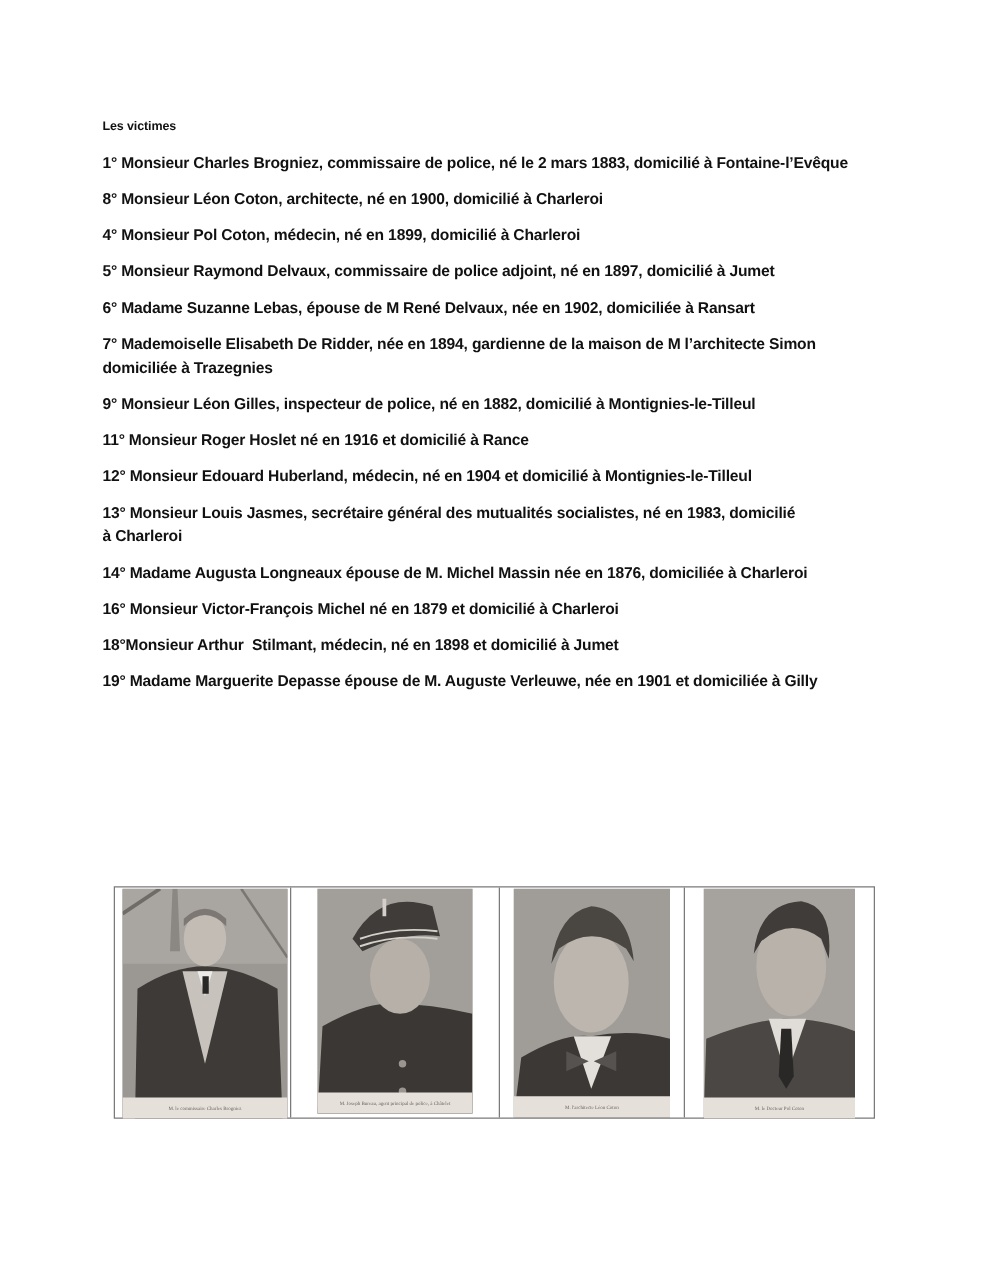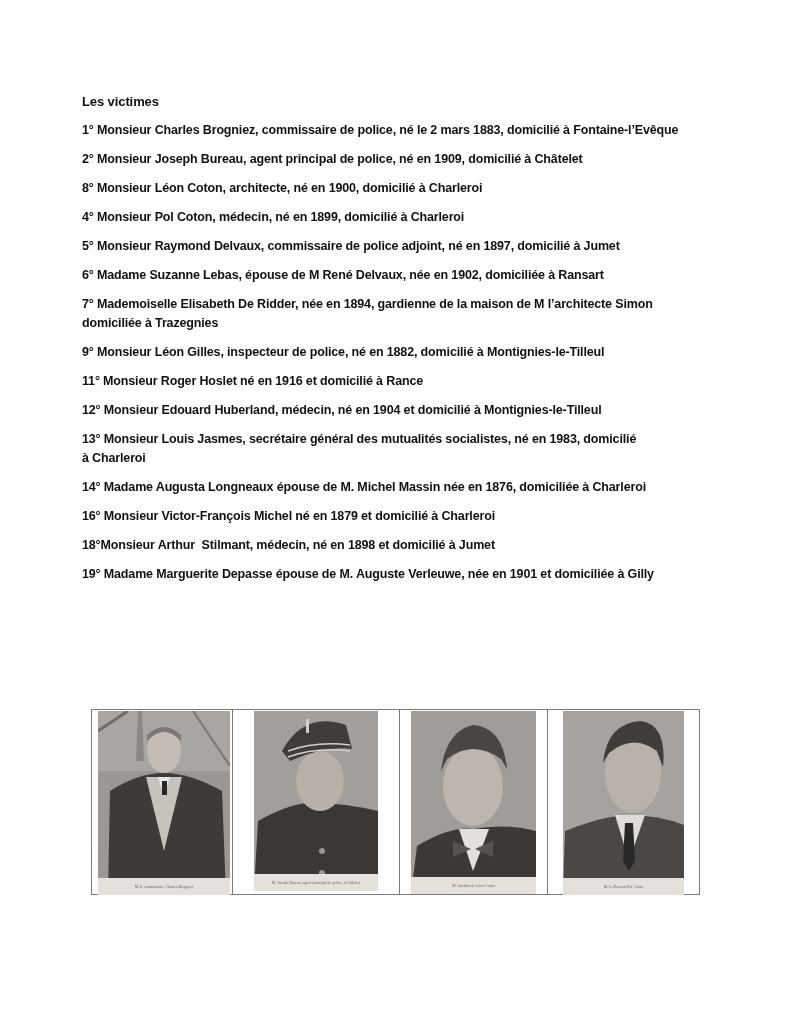--- a/index.html
+++ b/index.html
@@ -15,21 +15,21 @@
       color: #111111;
       font-family: "Liberation Sans", sans-serif;
     }
     .page {
       position: absolute;
       left: 82px;
       top: 92px;
       width: 630px;
     }
     .heading {
-      font-size: 13px;
+      font-size: 10px;
       font-weight: bold;
       line-height: 19px;
       margin: 0 0 10px 0;
       letter-spacing: -0.1px;
     }
     .victim {
       font-size: 12.5px;
       line-height: 19px;
       margin: 0 0 10px 0;
       letter-spacing: -0.15px;
@@ -82,21 +82,20 @@
       overflow: hidden;
     }
   </style>
 </head>
 <body>
 
 <div class="page">
   <p class="heading">Les victimes</p>
   <div>
     <p class="victim">1° Monsieur Charles Brogniez, commissaire de police, né le 2 mars 1883, domicilié à Fontaine-l’Evêque</p>
-    <p class="victim">2° Monsieur Joseph Bureau, agent principal de police, né en 1909, domicilié à Châtelet</p>
     <p class="victim">8° Monsieur Léon Coton, architecte, né en 1900, domicilié à Charleroi</p>
     <p class="victim">4° Monsieur Pol Coton, médecin, né en 1899, domicilié à Charleroi</p>
     <p class="victim">5° Monsieur Raymond Delvaux, commissaire de police adjoint, né en 1897, domicilié à Jumet</p>
     <p class="victim">6° Madame Suzanne Lebas, épouse de M René Delvaux, née en 1902, domiciliée à Ransart</p>
     <p class="victim" style="width:580px">7° Mademoiselle Elisabeth De Ridder, née en 1894, gardienne de la maison de M l’architecte Simon domiciliée à Trazegnies</p>
     <p class="victim">9° Monsieur Léon Gilles, inspecteur de police, né en 1882, domicilié à Montignies-le-Tilleul</p>
     <p class="victim">11° Monsieur Roger Hoslet né en 1916 et domicilié à Rance</p>
     <p class="victim">12° Monsieur Edouard Huberland, médecin, né en 1904 et domicilié à Montignies-le-Tilleul</p>
     <p class="victim" style="width:560px">13° Monsieur Louis Jasmes, secrétaire général des mutualités socialistes, né en 1983, domicilié à Charleroi</p>
     <p class="victim">14° Madame Augusta Longneaux épouse de M. Michel Massin née en 1876, domiciliée à Charleroi</p>

